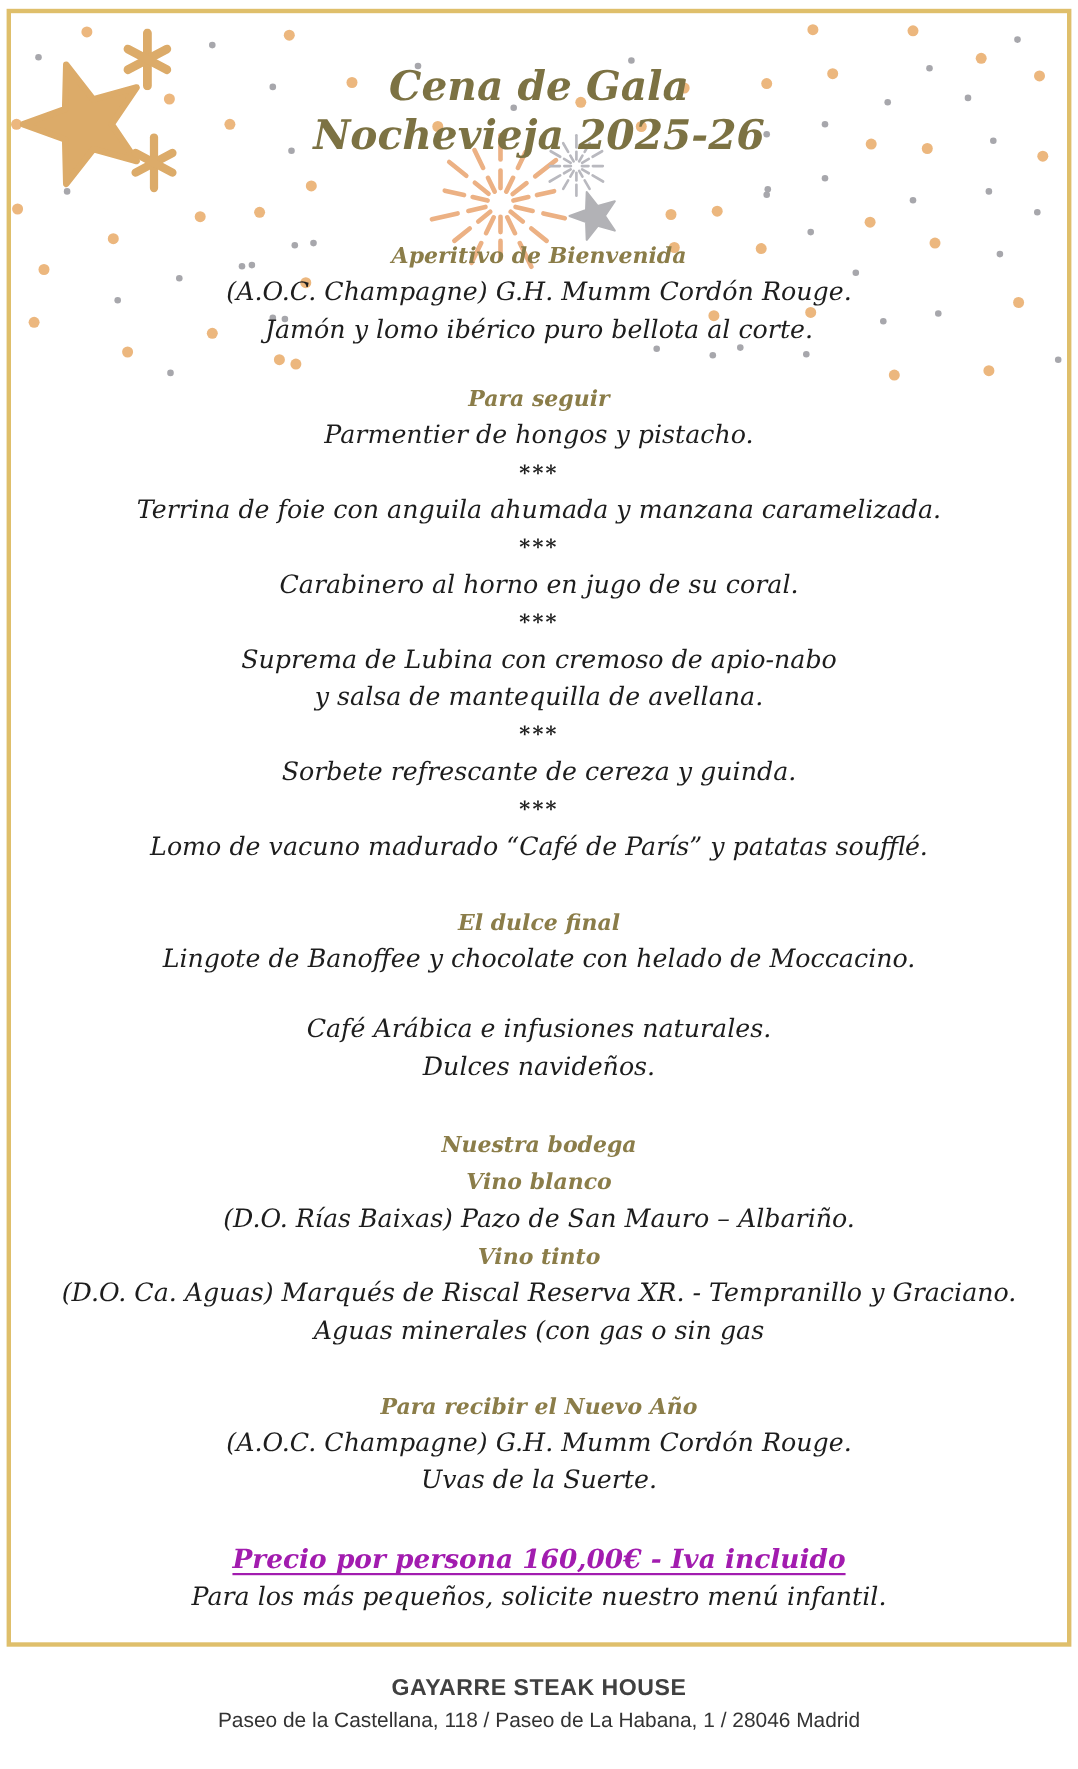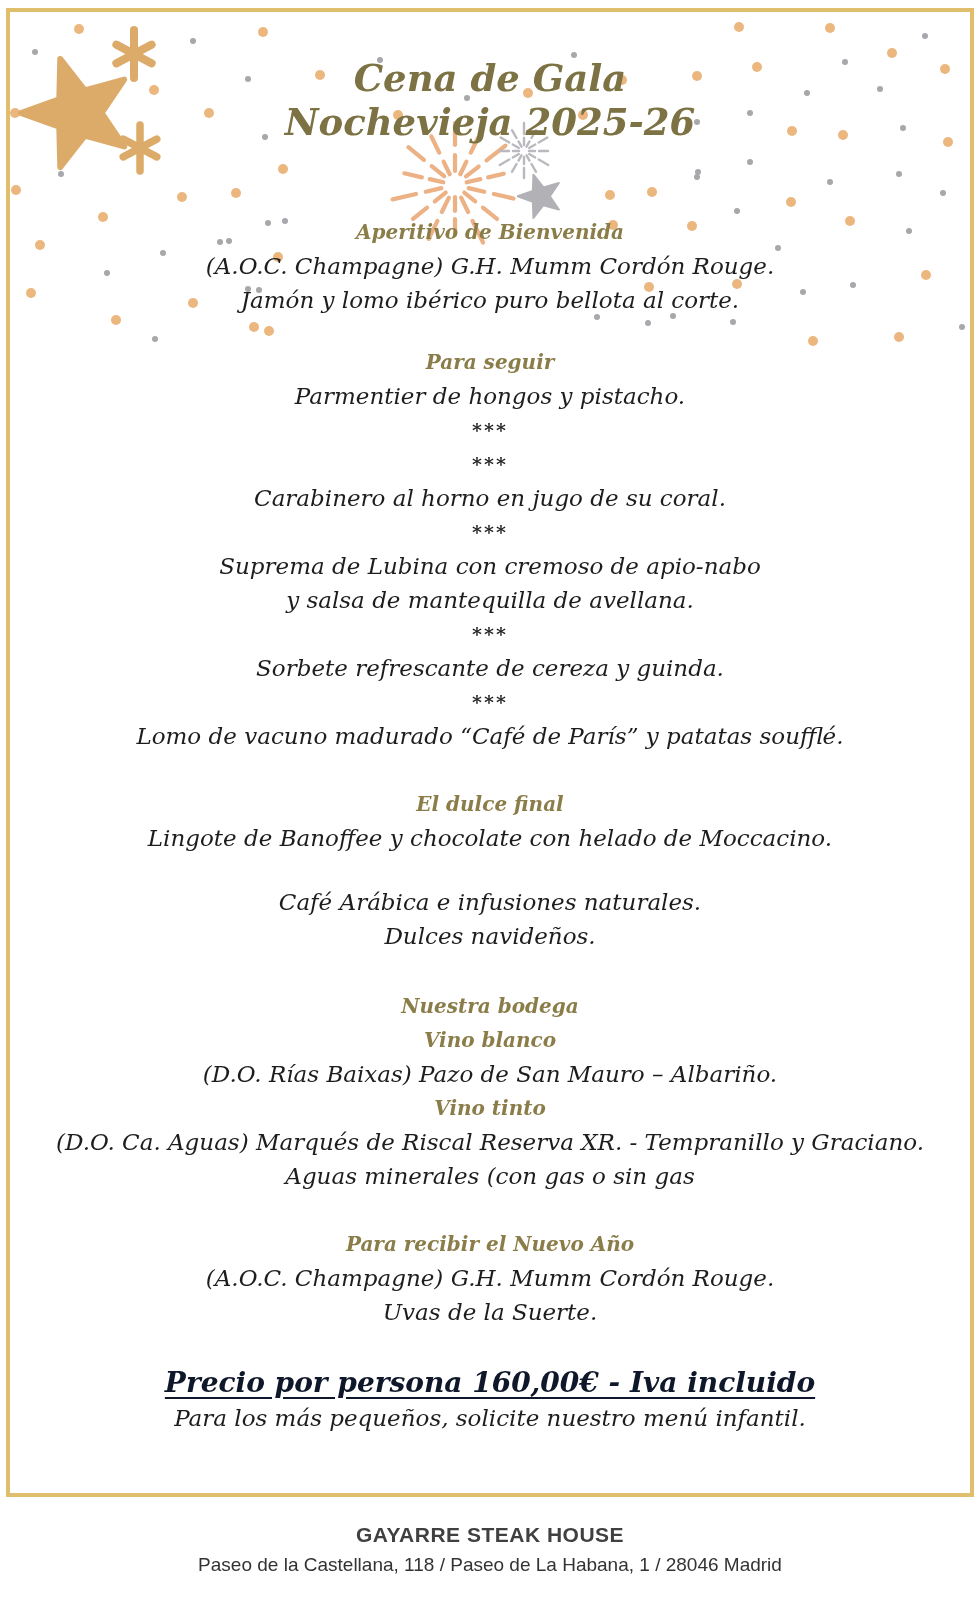--- a/index.html
+++ b/index.html
@@ -37,22 +37,22 @@
     font-size:19px;line-height:34px;font-weight:bold;color:#1d1d1d;letter-spacing:2px;
   }
   .sec-aperitivo{margin-top:71px;}
   .sec-seguir{margin-top:28px;}
   .sec-dulce{margin-top:34px;}
   .dulce-extras{margin-top:30px;}
   .sec-bodega{margin-top:36px;}
   .sec-nuevo{margin-top:34px;}
   .sec-pricing{margin-top:36px;}
   .price-line{
-    font-weight:bold;font-style:italic;font-size:28px;line-height:36px;
-    color:#0f172a;text-decoration:underline;text-underline-offset:5px;
+    font-weight:bold;font-style:italic;font-size:24px;line-height:36px;
+    color:#a21caf;text-decoration:underline;text-underline-offset:5px;
   }
   .kids-note{
     font-style:italic;font-size:23px;line-height:34px;color:#1d1d1d;
     text-underline-offset:5px;
   }
   .footer{
     position:absolute;left:0;top:1520px;width:980px;text-align:center;z-index:2;
     font-family:"Liberation Sans",sans-serif;
   }
   .restaurant-name{font-weight:bold;font-size:21px;line-height:30px;color:#404040;letter-spacing:0.5px;}
@@ -296,20 +296,21 @@
   <div class="sec-aperitivo">
     <div class="heading">Aperitivo de Bienvenida</div>
     <div class="line">(A.O.C. Champagne) G.H. Mumm Cordón Rouge.</div>
     <div class="line">Jamón y lomo ibérico puro bellota al corte.</div>
   </div>
 
   <div class="sec-seguir">
     <div class="heading">Para seguir</div>
     <div class="line">Parmentier de hongos y pistacho.</div>
     <div class="sep">***</div>
+    <div class="line">Terrina de foie con anguila ahumada y manzana caramelizada.</div>
     <div class="sep">***</div>
     <div class="line">Carabinero al horno en jugo de su coral.</div>
     <div class="sep">***</div>
     <div class="line">Suprema de Lubina con cremoso de apio-nabo</div>
     <div class="line">y salsa de mantequilla de avellana.</div>
     <div class="sep">***</div>
     <div class="line">Sorbete refrescante de cereza y guinda.</div>
     <div class="sep">***</div>
     <div class="line">Lomo de vacuno madurado “Café de París” y patatas soufflé.</div>
   </div>

